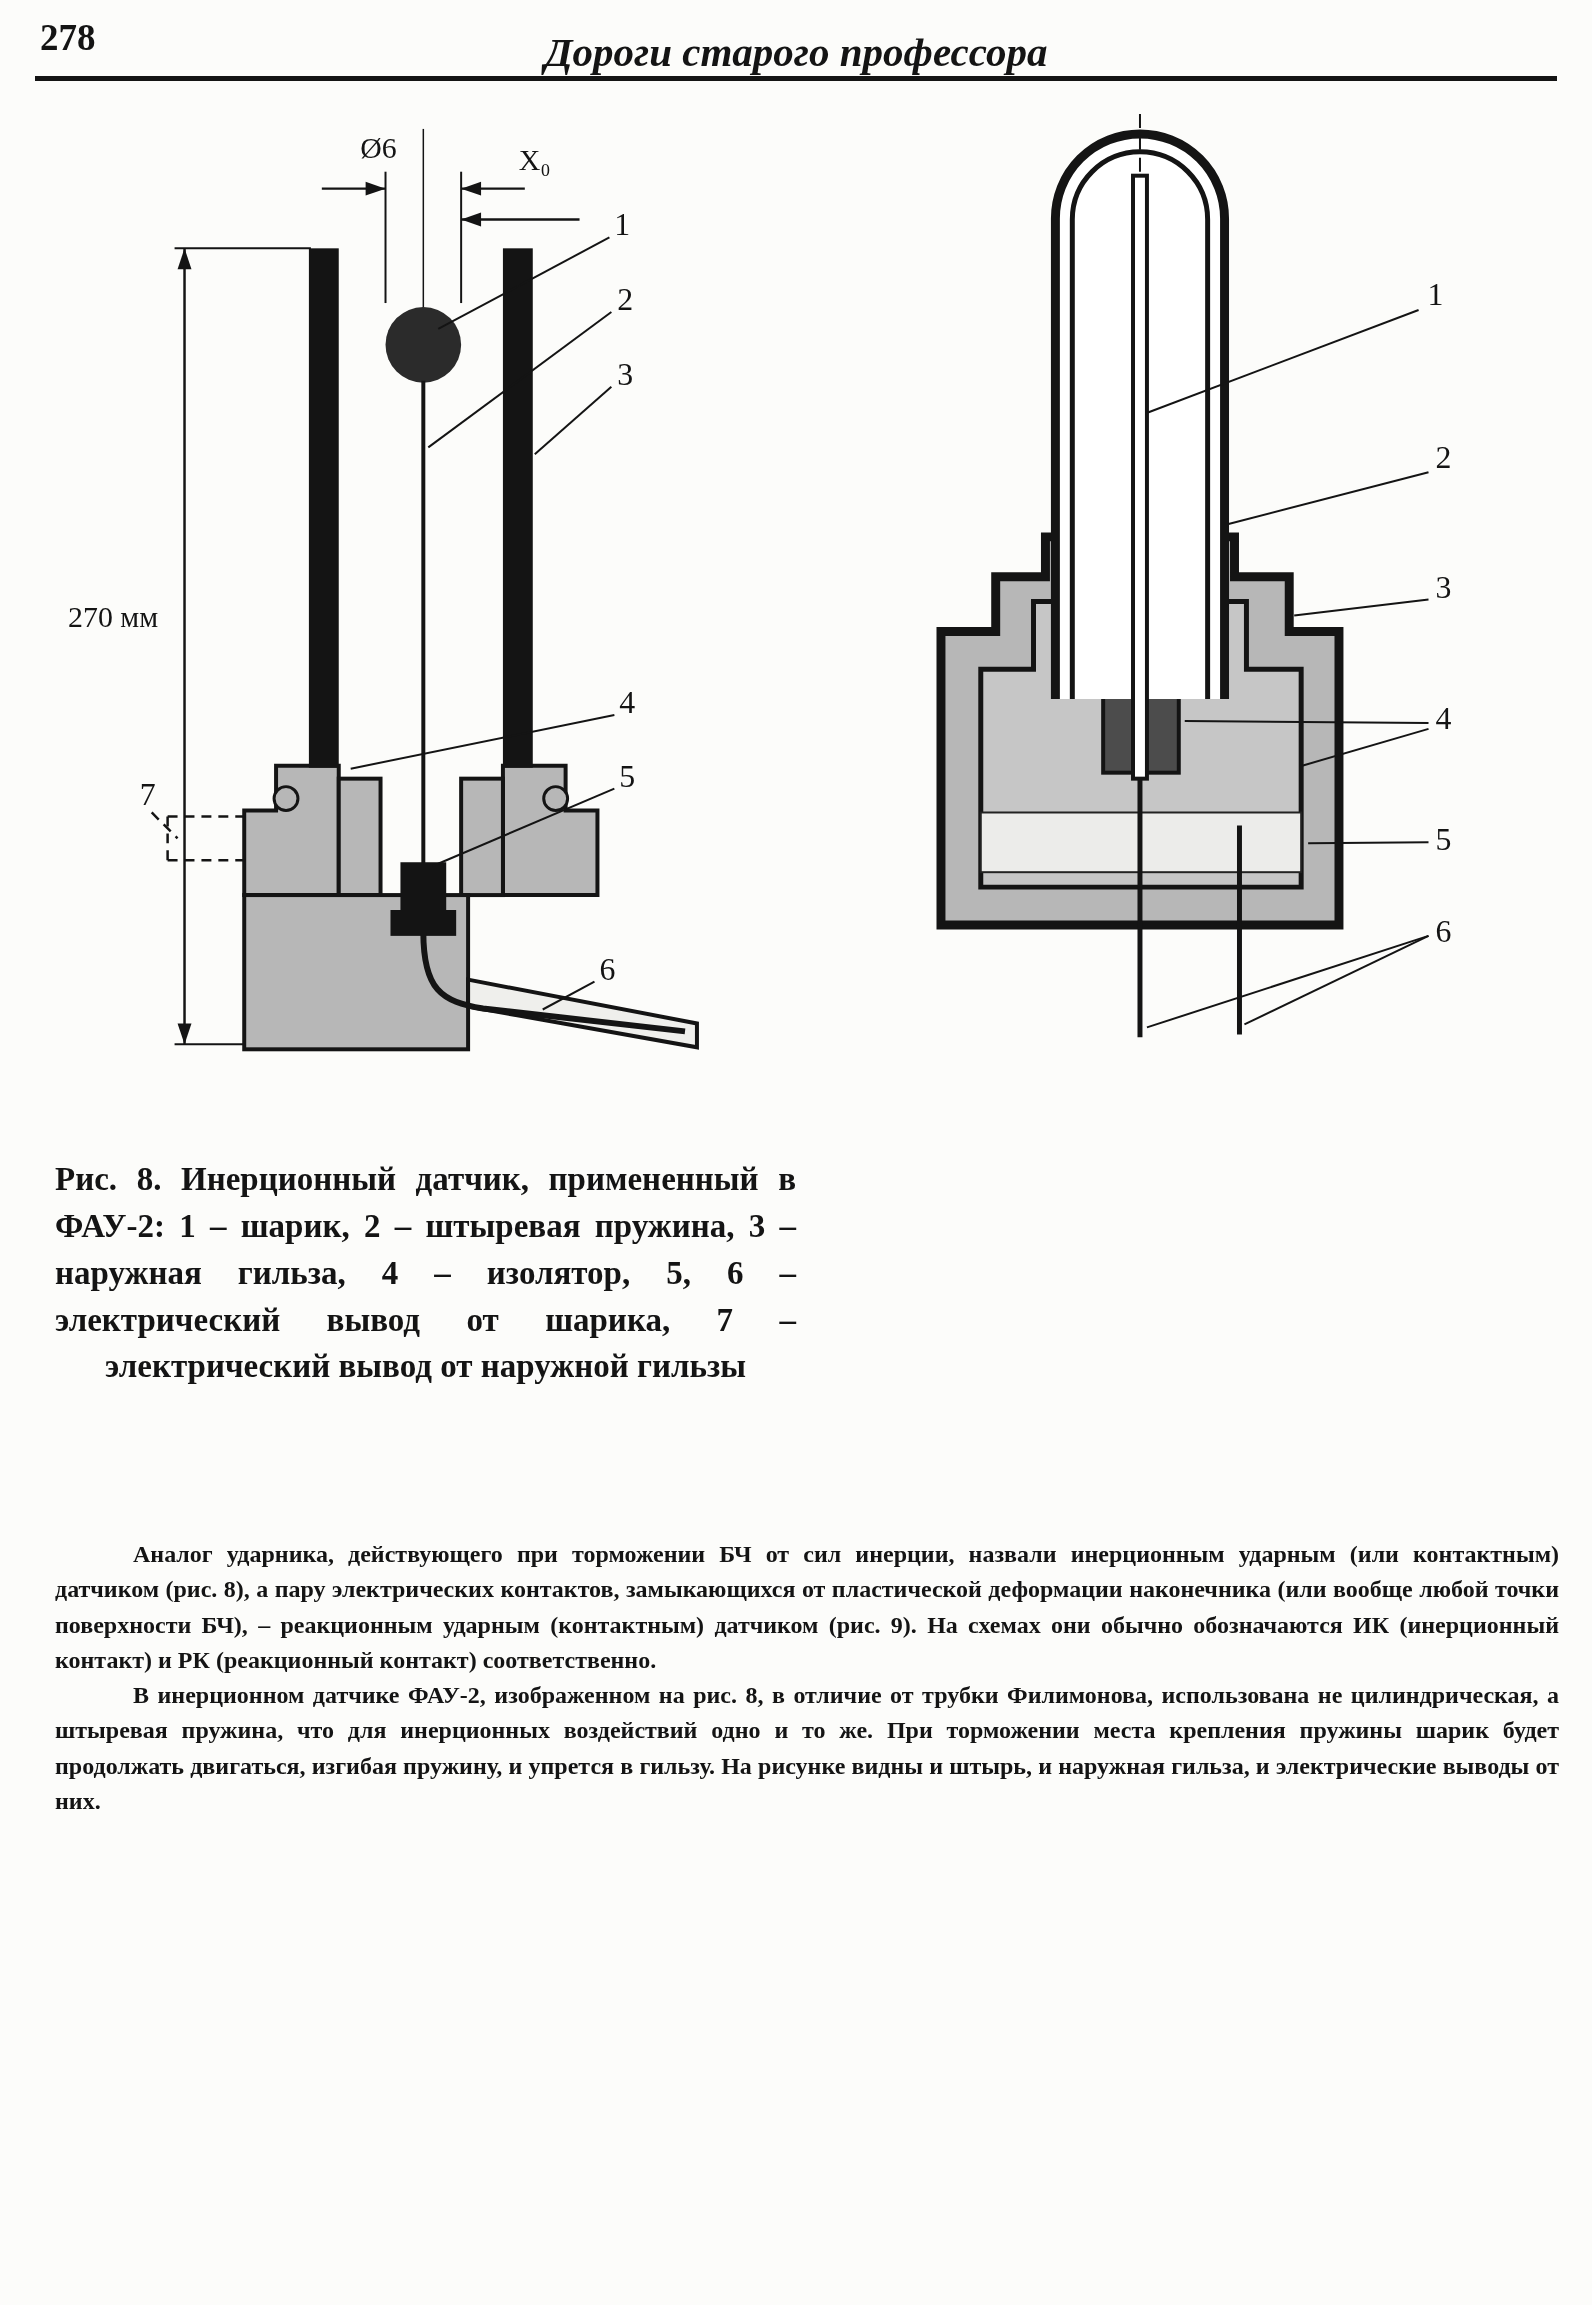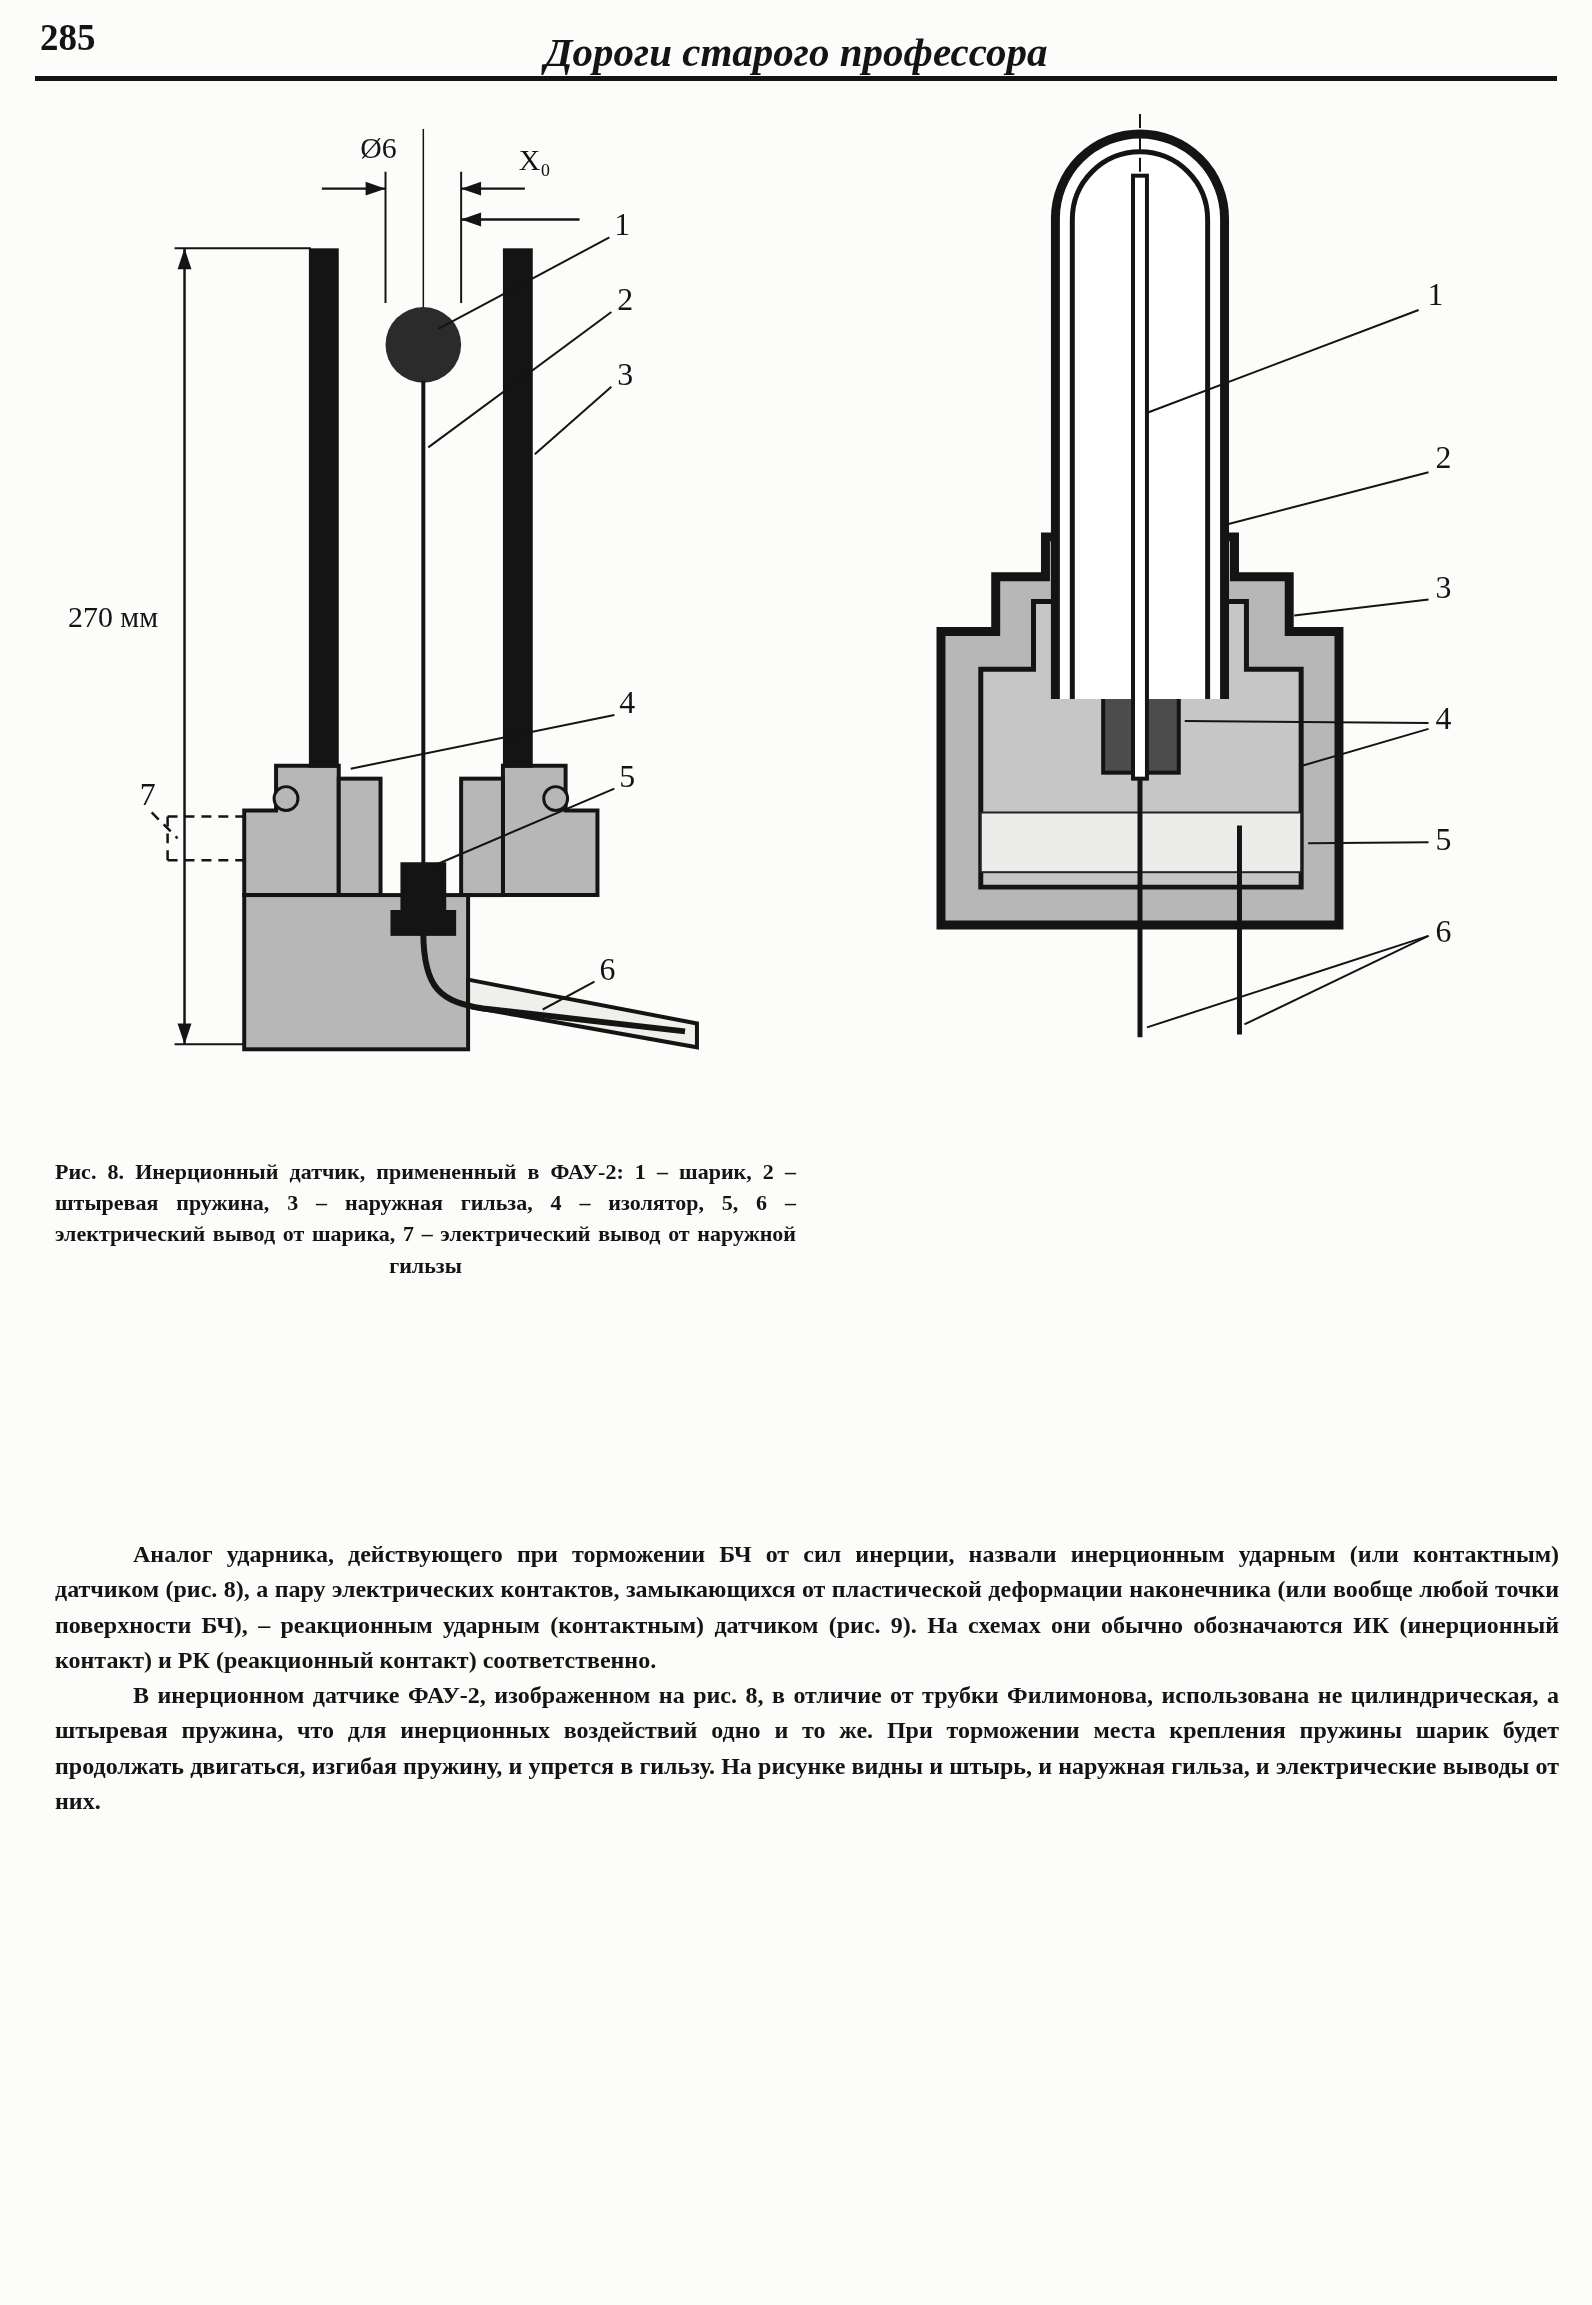--- a/index.html
+++ b/index.html
@@ -16,35 +16,35 @@
     font-size:41px;font-weight:bold;font-style:italic;}
   .header-rule{position:absolute;left:35px;right:35px;top:76px;height:5px;background:#141414;}
   
   .fig-svg{position:absolute;}
   #fig8-svg{left:40px;top:114px;}
   #fig9-svg{left:886px;top:114px;}
   svg text{font-family:"Liberation Serif","DejaVu Serif",serif;fill:#141414;}
   .dim-label{font-size:30px;}
   .callout-num{font-size:32px;}
   
-  .caption{position:absolute;top:1156px;font-size:22px;font-weight:bold;line-height:1.42;
+  .caption{position:absolute;top:1156px;font-size:33px;font-weight:bold;line-height:1.42;
     text-align:justify;}
   .caption.left{left:55px;width:741px;text-align-last:center;}
   .caption.right{left:841px;width:721px;}
   
   .body-text{position:absolute;left:55px;top:1537px;width:1504px;
     font-size:24px;font-weight:bold;line-height:1.47;text-align:justify;}
   .body-text p{margin:0;text-indent:78px;}
 </style>
 </head>
 <body>
 
 <div class="page">
 
-  <div class="page-number">285</div>
+  <div class="page-number">278</div>
   <div class="running-title">Дороги старого профессора</div>
   <div class="header-rule"></div>
 
   <svg id="fig8-svg" class="fig-svg" width="697" height="995" viewBox="0 0 700 1000">
 
     <line x1="385" y1="15" x2="385" y2="196" stroke="#141414" stroke-width="1.5"></line>
 
     <g>
       <line x1="347" y1="58" x2="347" y2="190" stroke="#141414" stroke-width="2"></line>
       <line x1="423" y1="58" x2="423" y2="190" stroke="#141414" stroke-width="2"></line>

